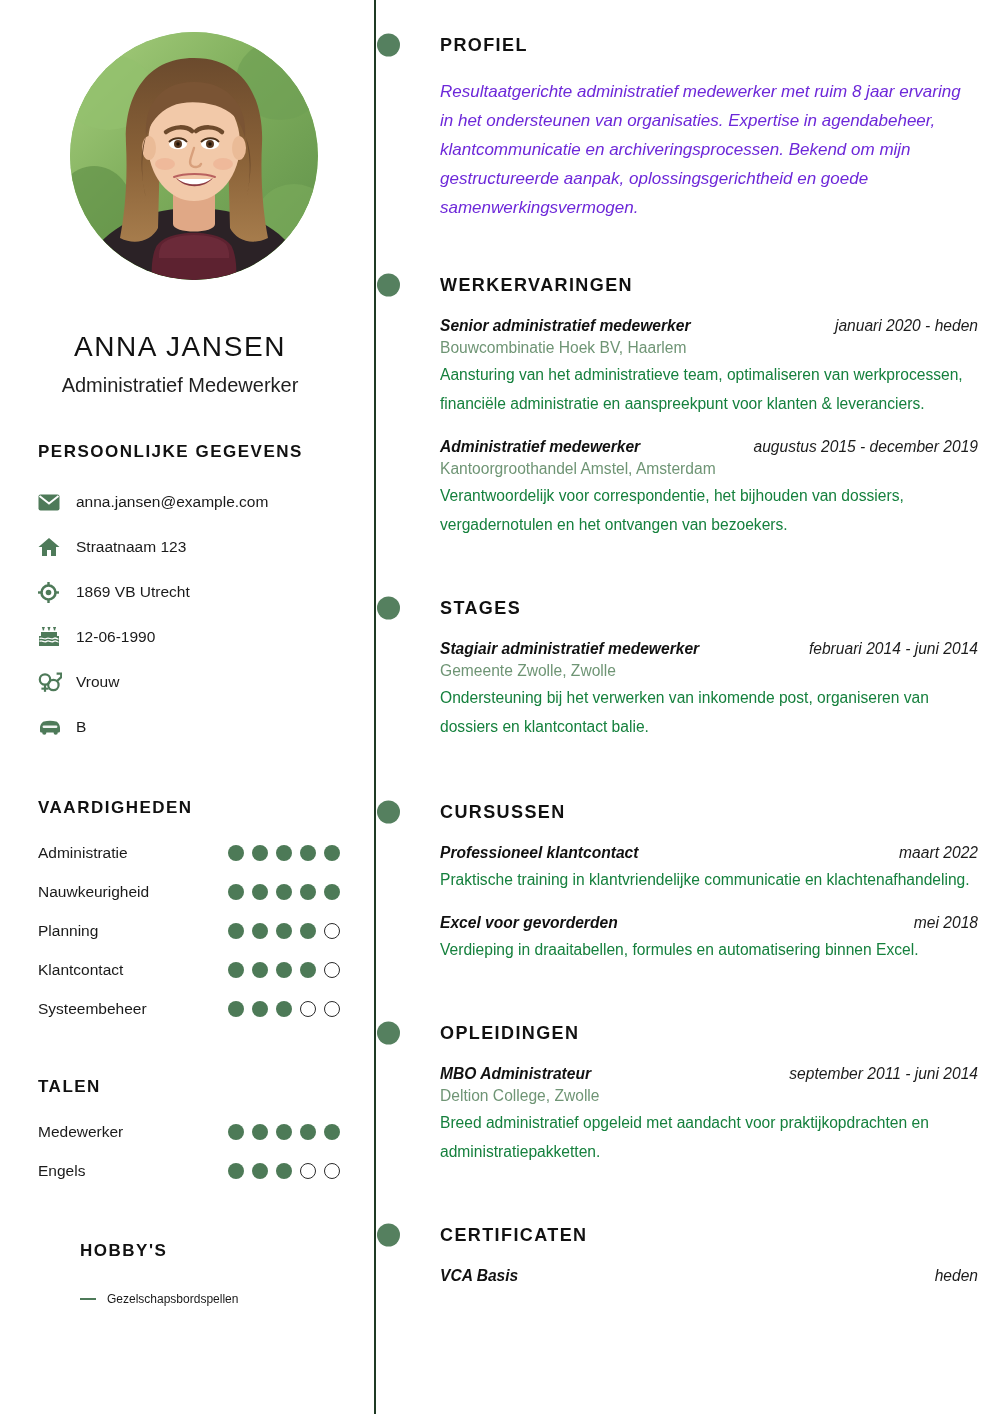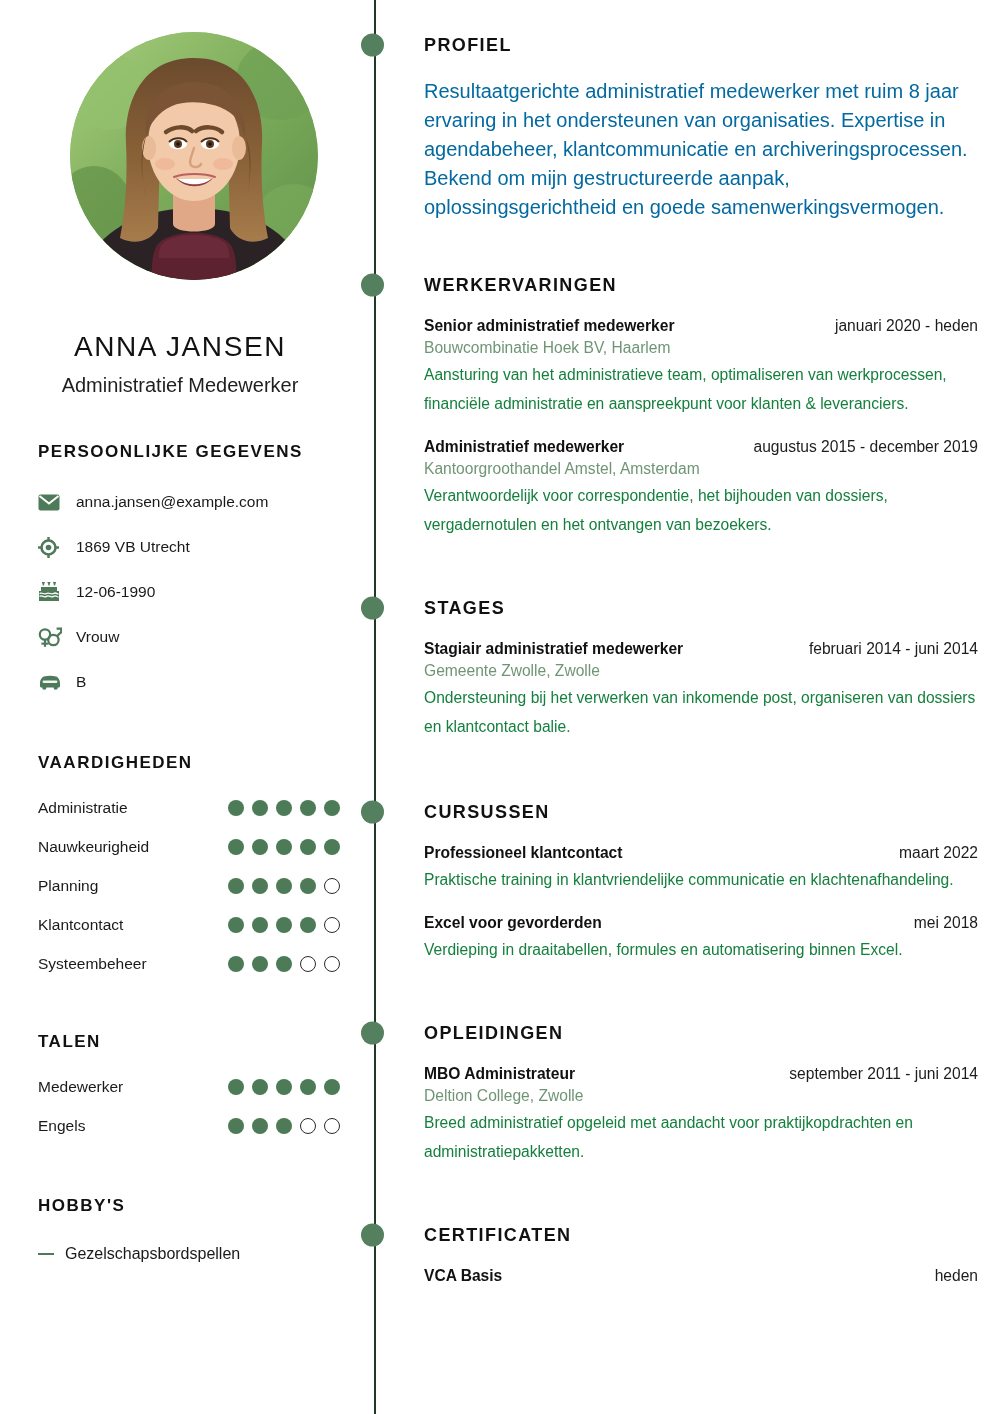--- a/index.html
+++ b/index.html
@@ -88,21 +88,21 @@
   .contact-icon svg { display: block; }
   .contact-text {
     font-size: 15.5px;
     color: #1a1a1a;
     margin-left: 8px;
     white-space: nowrap;
   }
 
   .block-skills { margin-top: 48px; }
   .block-langs  { margin-top: 48px; }
-  .block-hobby  { margin-top: 50px; }
+  .block-hobby  { margin-top: 50px; margin-left: 42px; }
 
   .rate-list { margin-top: 16px; }
   .rate-row {
     display: flex;
     align-items: center;
     height: 39px;
   }
   .rate-label {
     font-size: 15.5px;
     color: #1a1a1a;
@@ -132,41 +132,41 @@
     height: 40px;
   }
   .hobby-dash {
     width: 16px;
     height: 2px;
     background: #4e7a59;
     flex: 0 0 16px;
     margin-right: 11px;
   }
   .hobby-text {
-    font-size: 16px;
+    font-size: 12px;
     color: #1a1a1a;
     white-space: nowrap;
   }
 
   
   .timeline {
     position: absolute;
     left: 374px;
     top: 0;
     bottom: 0;
     width: 2px;
     background: #1f3a24;
   }
 
   
   .right-col {
     flex: 1 1 auto;
     position: relative;
     padding: 30px 22px 9px 52px;
-    margin-left: 12px;
+    margin-left: 28px;
   }
 
   .section { position: relative; }
 
   .sec-head {
     position: relative;
     display: flex;
     align-items: center;
     height: 30px;
   }
@@ -184,32 +184,34 @@
     font-size: 18px;
     font-weight: 700;
     letter-spacing: 1.4px;
     color: #111111;
     text-transform: uppercase;
   }
 
   .sec-body { margin-top: 17px; }
 
   .para {
-    font-size: 20px;
+    font-size: 17px;
     line-height: 29px;
-    color: #0369a1;
+    color: #6d28d9;
+    font-style: italic;
   }
 
   .entry { margin-bottom: 4px; }
   .entry + .entry { margin-top: 20px; }
 
   .entry-top {
     display: flex;
     align-items: flex-end;
     justify-content: space-between;
+    font-style: italic;
   }
   .entry-title {
     font-size: 15.6px;
     font-weight: 700;
     color: #111111;
   }
   .entry-date {
     font-size: 15.6px;
     font-weight: 400;
     color: #1c1c1c;
@@ -322,20 +324,28 @@
         <div class="contact-row">
           <span class="contact-icon">
             <svg width="22" height="17" viewBox="0 0 22 17">
                 <rect x="0.5" y="0.5" width="21" height="16" rx="2" fill="#4e7a59"></rect>
                 <path d="M1.5 2 L11 9.5 L20.5 2" stroke="#ffffff" stroke-width="2" fill="none"></path>
               </svg>
           </span>
           <span class="contact-text">anna.jansen@example.com</span>
         </div>
 
+        <div class="contact-row">
+          <span class="contact-icon">
+            <svg width="22" height="20" viewBox="0 0 22 20">
+                <path d="M11 1 L21.5 10 L18 10 L18 19 L13 19 L13 13 L9 13 L9 19 L4 19 L4 10 L0.5 10 Z" fill="#4e7a59"></path>
+              </svg>
+          </span>
+          <span class="contact-text">Straatnaam 123</span>
+        </div>
 
         <div class="contact-row">
           <span class="contact-icon">
             <svg width="21" height="21" viewBox="0 0 21 21">
                 <circle cx="10.5" cy="10.5" r="7" fill="none" stroke="#4e7a59" stroke-width="2.6"></circle>
                 <circle cx="10.5" cy="10.5" r="2.8" fill="#4e7a59"></circle>
                 <rect x="9.3" y="0" width="2.4" height="4" fill="#4e7a59"></rect>
                 <rect x="9.3" y="17" width="2.4" height="4" fill="#4e7a59"></rect>
                 <rect x="0" y="9.3" width="4" height="2.4" fill="#4e7a59"></rect>
                 <rect x="17" y="9.3" width="4" height="2.4" fill="#4e7a59"></rect>

